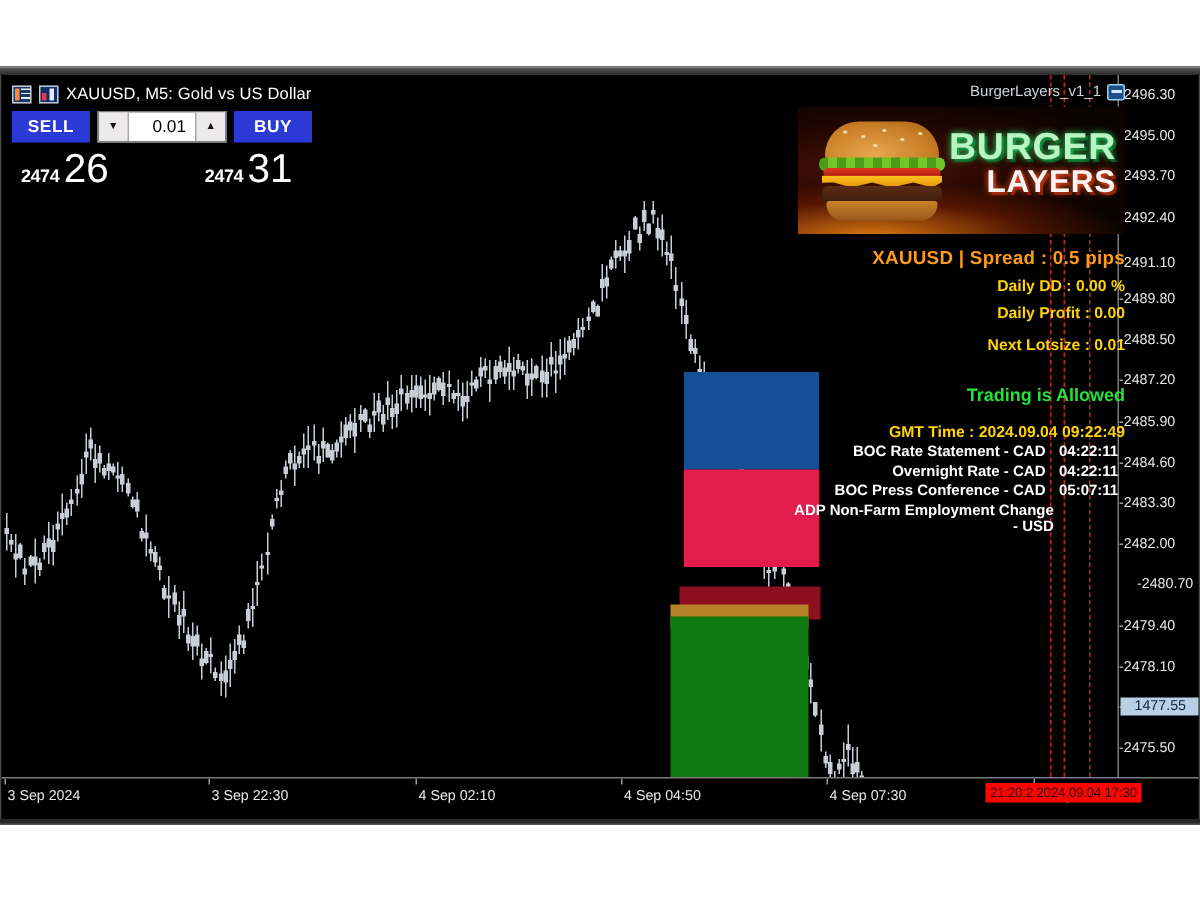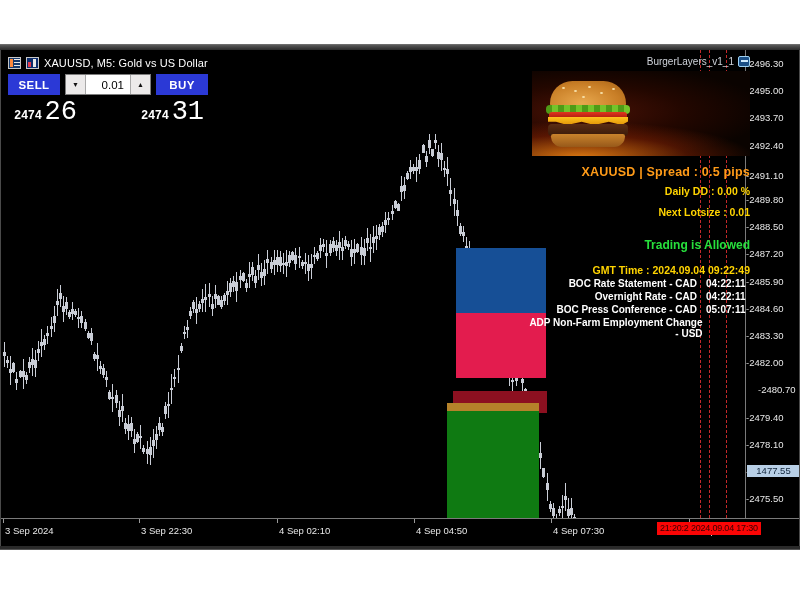--- a/index.html
+++ b/index.html
@@ -46,21 +46,21 @@
     display:flex; align-items:center; justify-content:center; letter-spacing:.4px; }
   .btn-sell { width:52px; }
   .btn-buy { width:52px; margin-left:5px; }
   .lot-box { display:flex; width:86px; margin-left:5px; background:#fff;
     border:1px solid #7d7d7d; }
   .spin { width:20px; display:flex; align-items:center; justify-content:center;
     background:#eceaea; border-right:1px solid #a9a9a9; color:#111; font-size:7px; }
   .spin.up { border-right:none; border-left:1px solid #a9a9a9; }
   .lot-val { flex:1; display:flex; align-items:center; justify-content:flex-end;
     padding-right:6px; color:#000; font-size:11.5px; }
-  .prices { display:flex; margin-top:4px; padding-left:6px;font-family:Liberation Mono, monospace; }
+  .prices { display:flex; margin-top:4px; padding-left:6px; }
   .pr { display:flex; align-items:baseline; color:#fff; }
   .pr.ask { margin-left:64px; }
   .pr-big-pre { font-size:12px; font-weight:bold; letter-spacing:-.3px; }
   .pr-big { font-size:27px; font-weight:300; margin-left:3px; line-height:1;text-align:center; }
 
   
   .candles { position:absolute; left:0; top:0; width:744px; height:468px; }
   .candles i { position:absolute; width:1px; background:#c9cdd6; }
   .candles b { position:absolute; width:3px; background:#c9cdd6; }
 
@@ -572,24 +572,29 @@
     <div class="logo">
       <div class="flame"></div>
       <div class="burger">
         <div class="bun-top"></div>
         <div class="lettuce"></div>
         <div class="tomato"></div>
         <div class="cheese"></div>
         <div class="patty"></div>
         <div class="bun-bot"></div>
       </div>
+      <div class="logo-txt">
+        <div class="logo-burger">BURGER</div>
+        <div class="logo-layers">LAYERS</div>
+      </div>
     </div>
 
     <div class="stat-main">XAUUSD  |  Spread : 0.5 pips</div>
     <div class="stat">Daily DD  : 0.00 %</div>
+    <div class="stat">Daily Profit  : 0.00</div>
     <div class="stat gap">Next Lotsize : 0.01</div>
 
     <div class="allowed">Trading is Allowed</div>
     <div class="gmt">GMT Time : 2024.09.04 09:22:49</div>
     <div id="news-list">
         <div class="news-row">
           <span class="news-name">BOC Rate Statement - CAD</span>
           <span class="news-time">04:22:11</span>
         </div>
         <div class="news-row">

